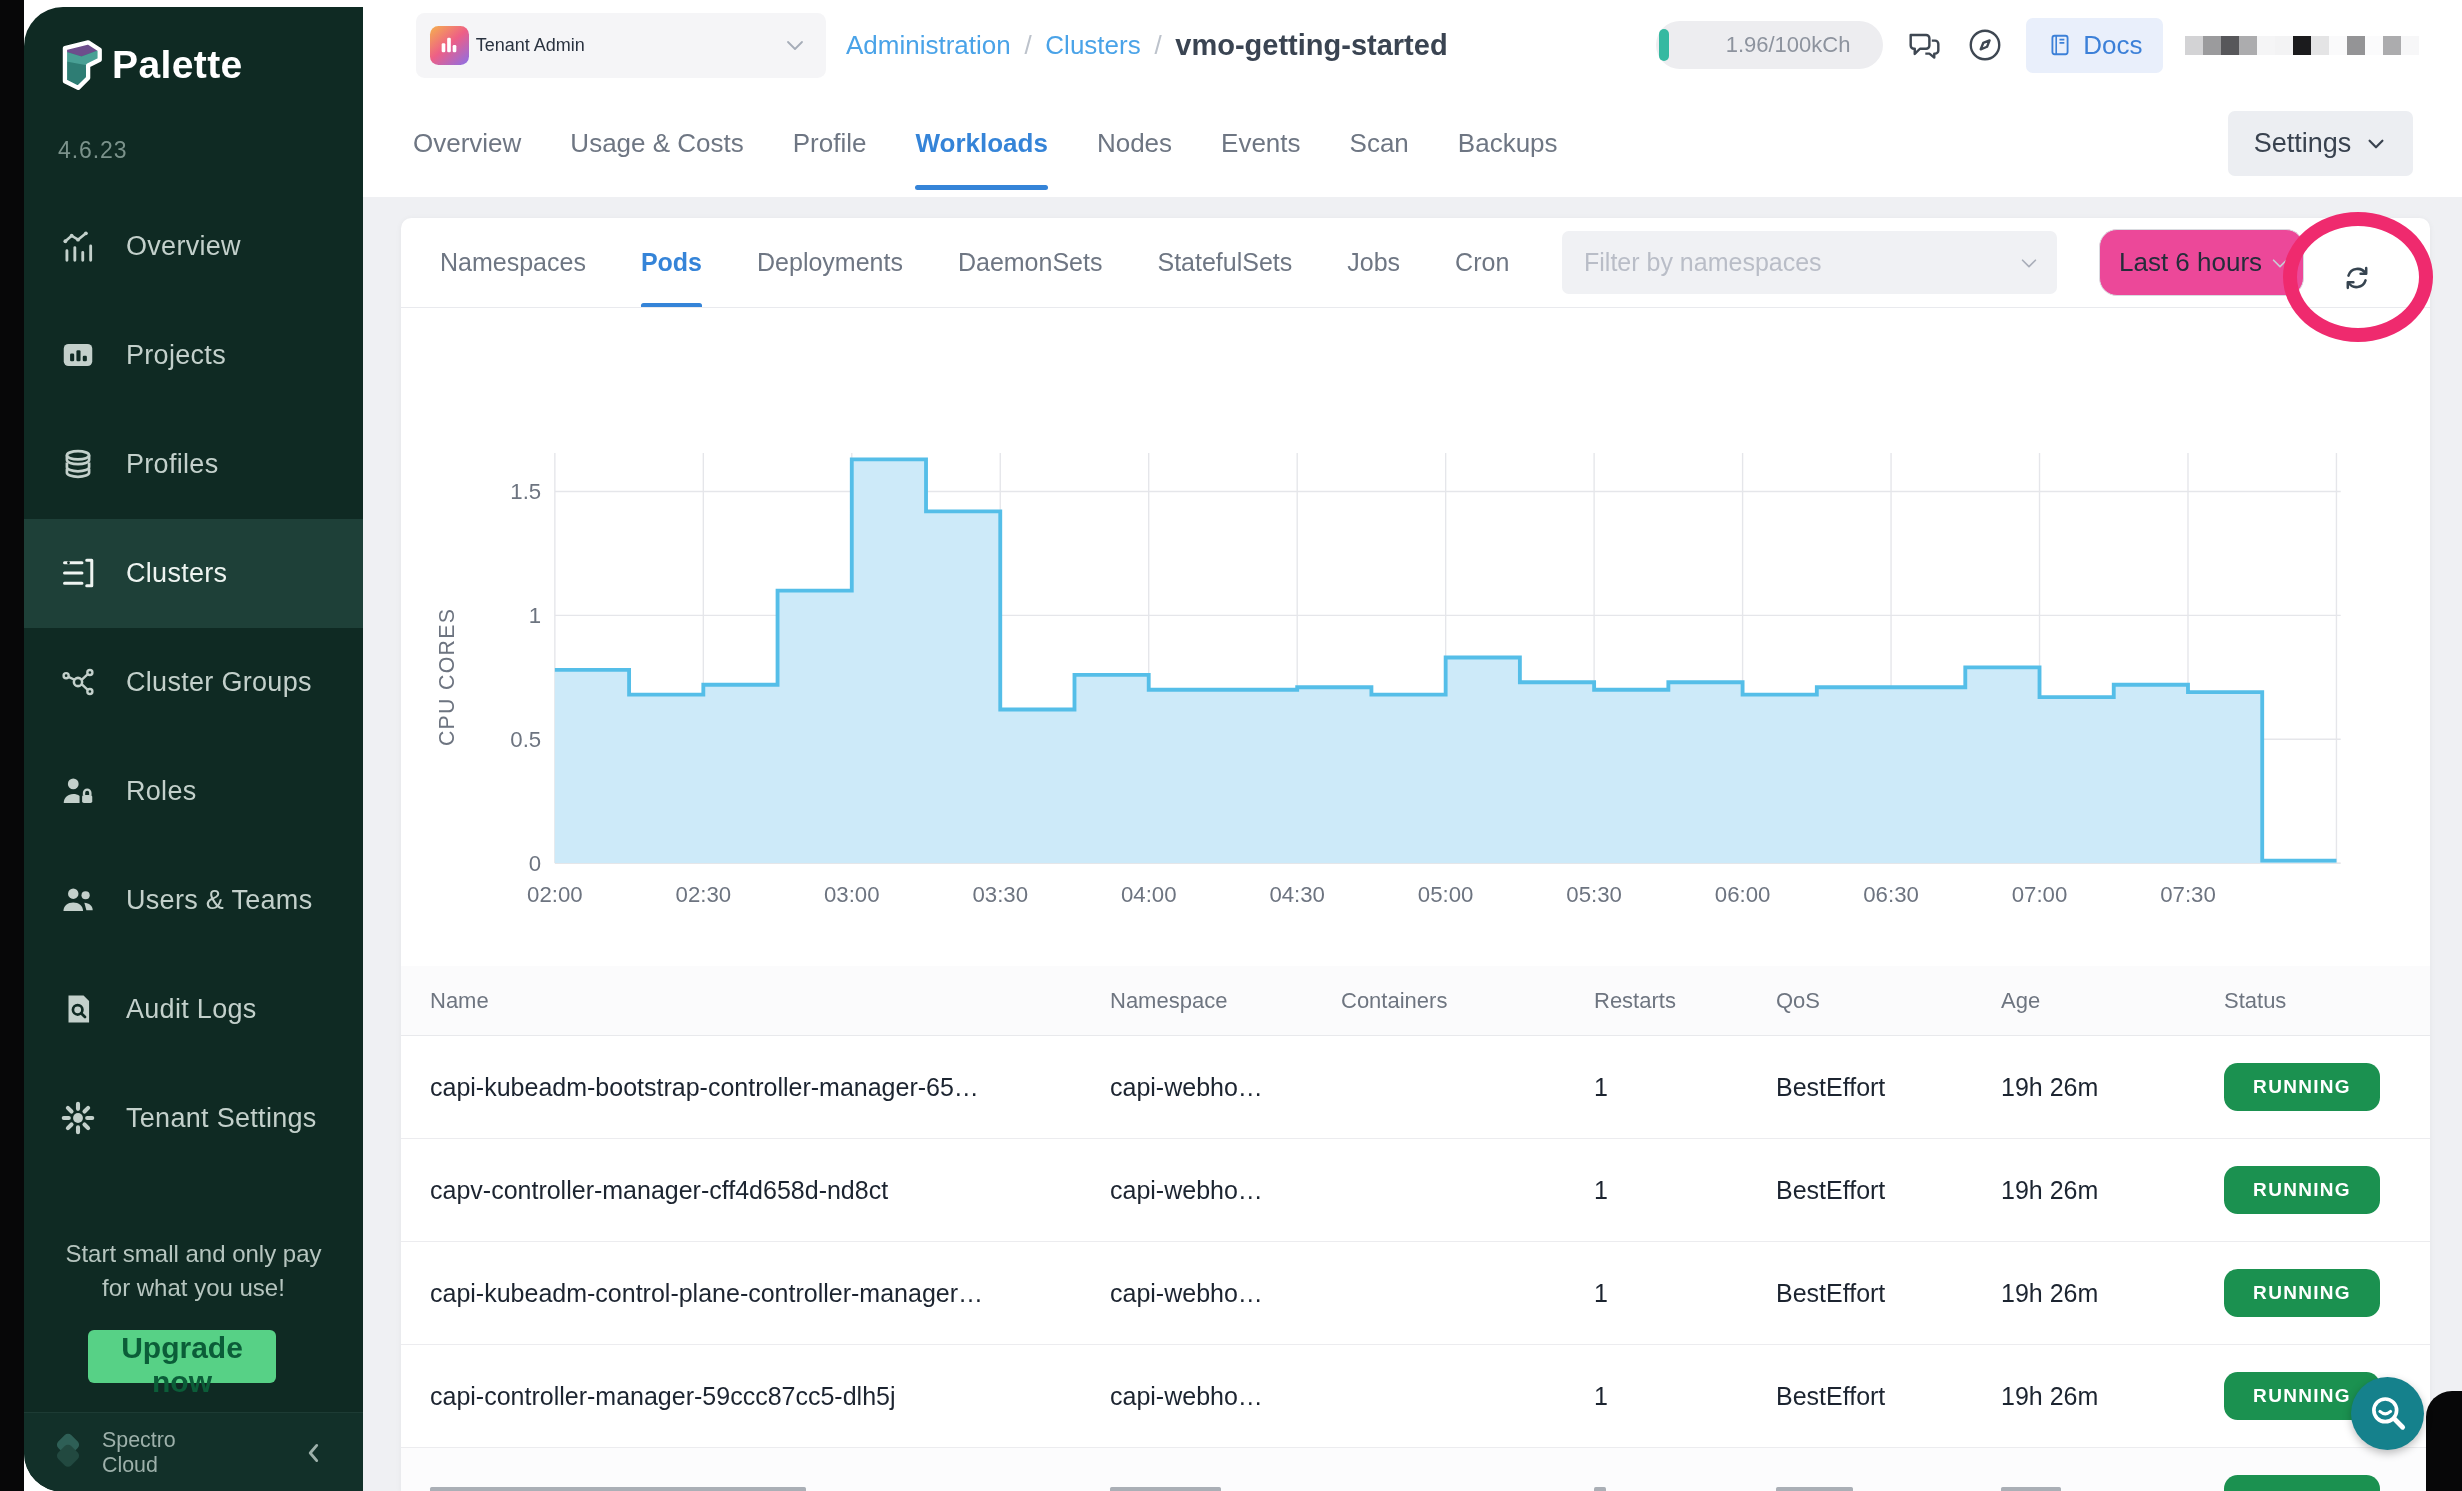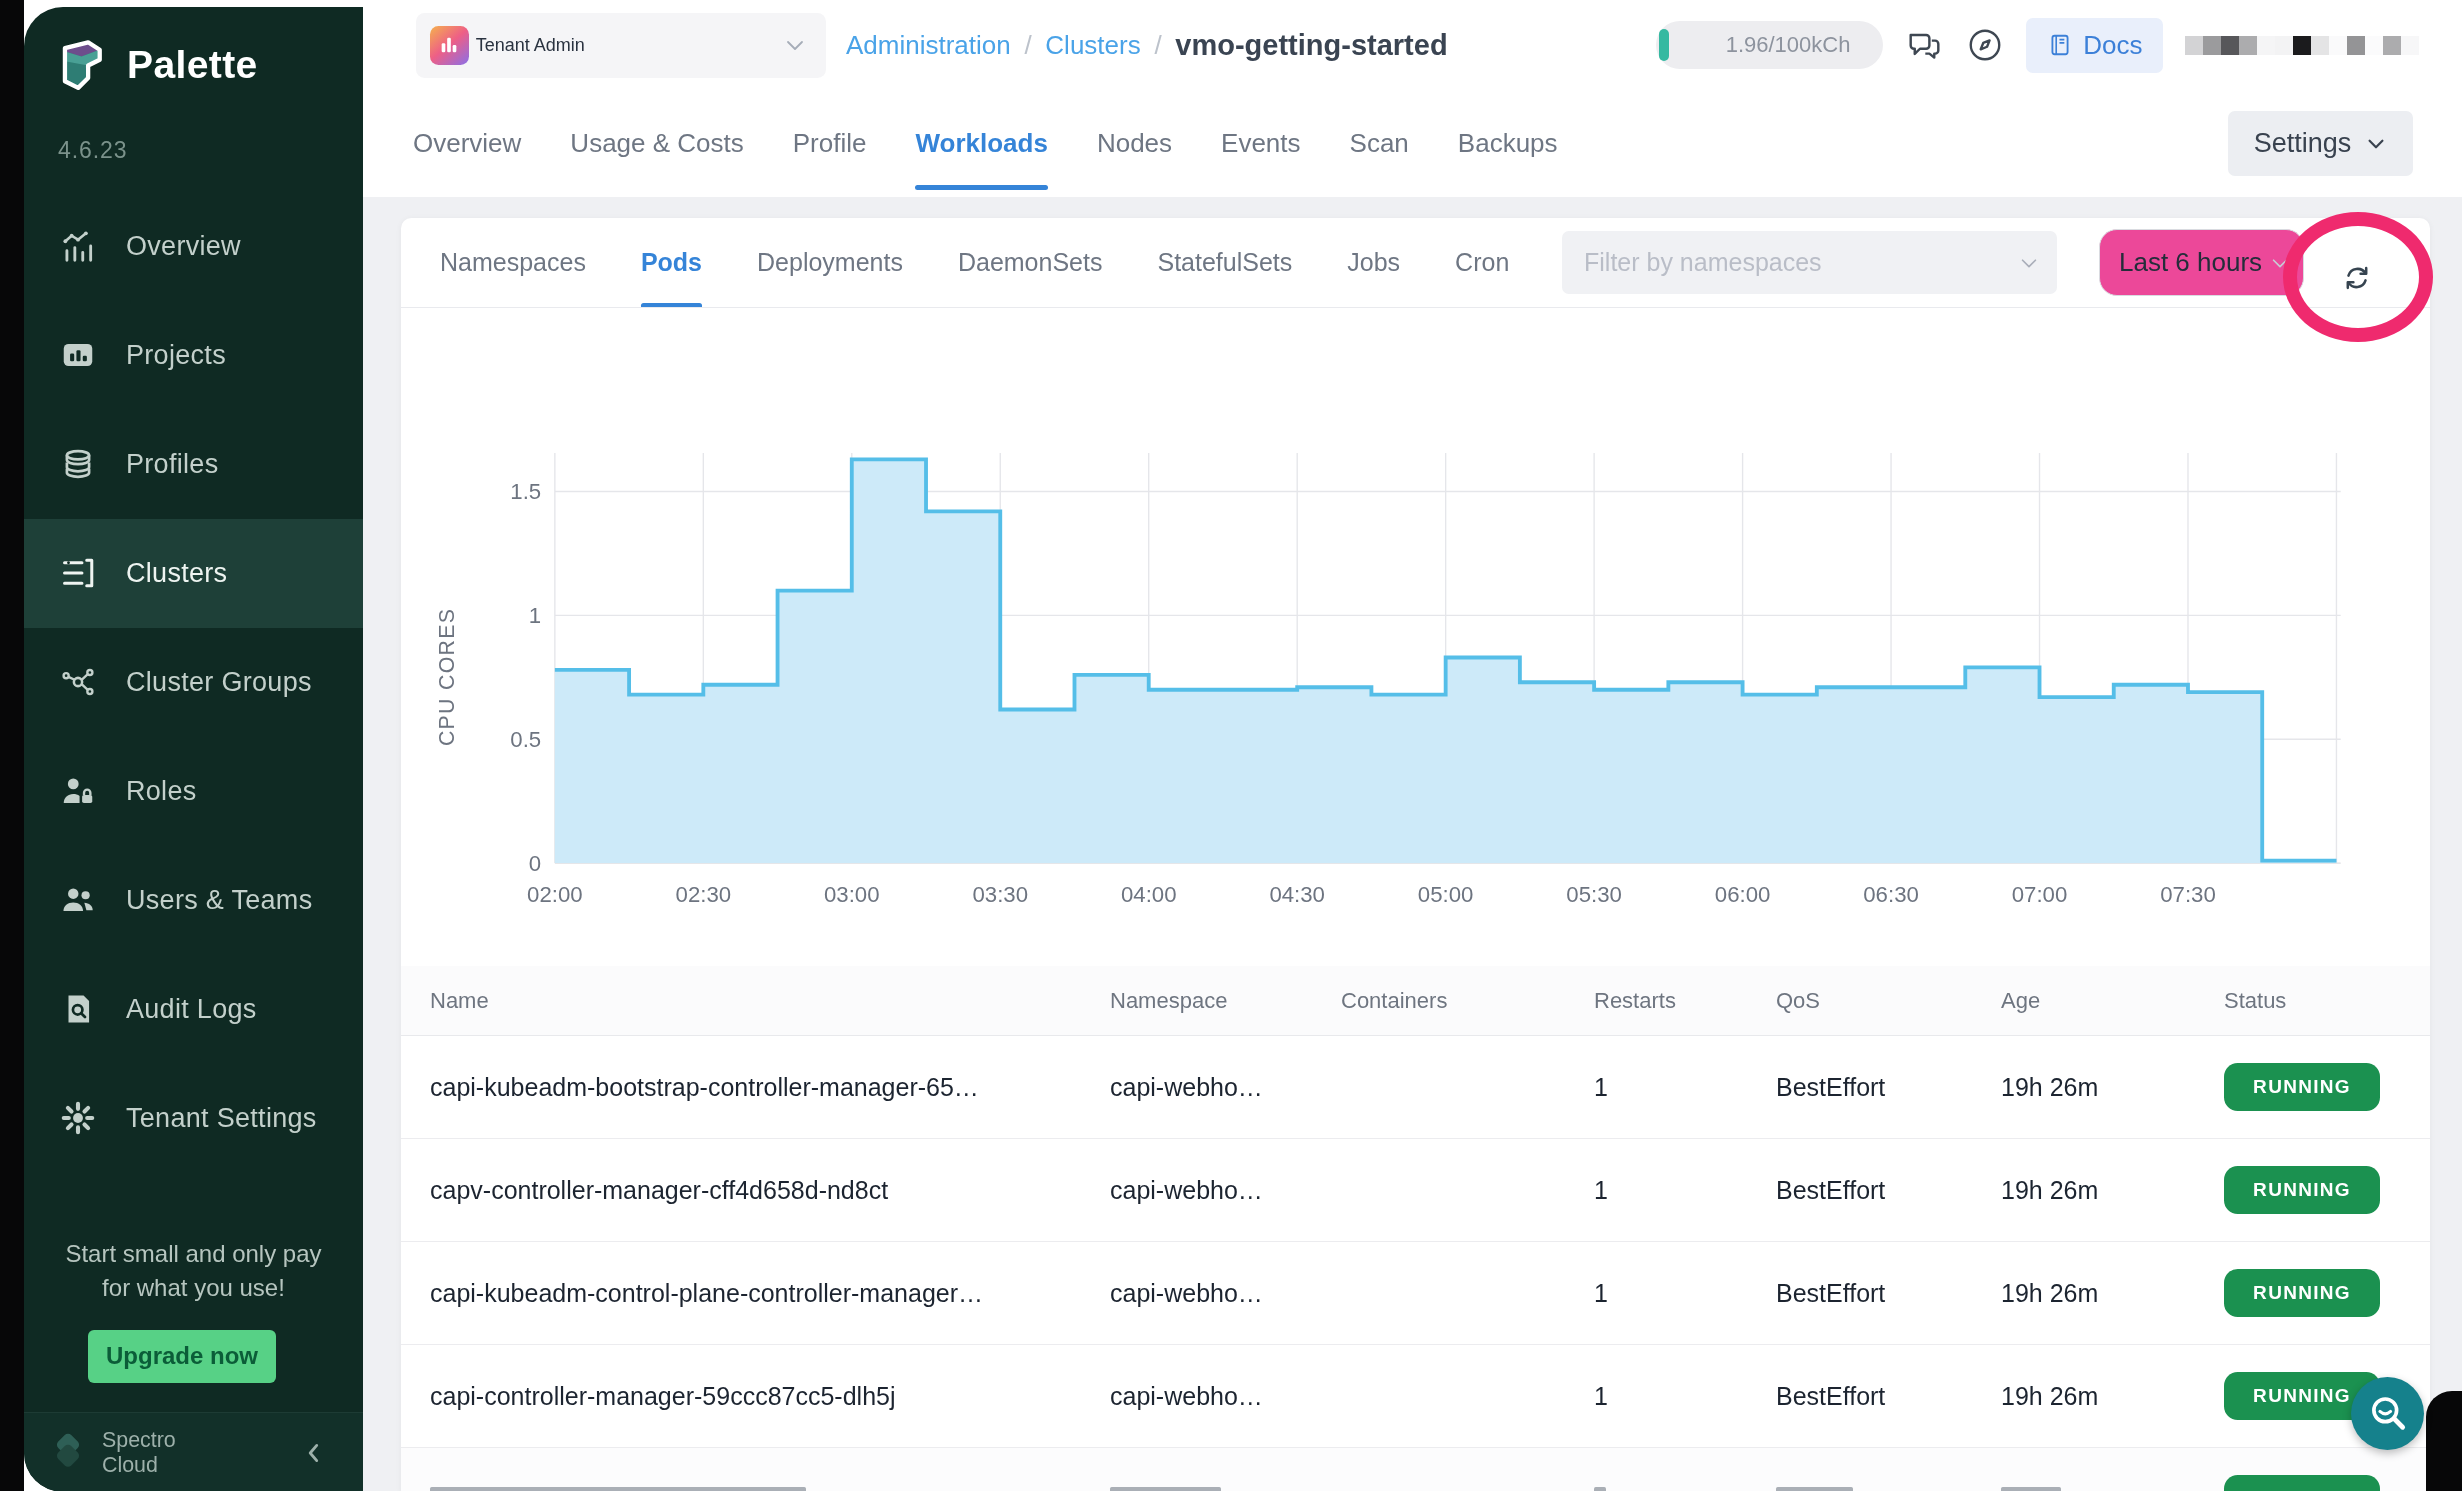--- a/index.html
+++ b/index.html
@@ -7,33 +7,33 @@
     width:2462px;height:1492px;position:relative;overflow:hidden;
     background:#ffffff;font-family:"Liberation Sans", sans-serif;
     -webkit-font-smoothing:antialiased;
   }
   
   .backdrop-left{position:absolute;left:0;top:0;width:24px;height:100%;background:#070708;}
   .backdrop-corner{position:absolute;right:0;bottom:0;width:36px;height:101px;background:#070708;border-top-left-radius:26px;}
 
   
   .sidebar{position:absolute;left:24px;top:6.8px;bottom:0;width:339px;background:#0f2a23;border-radius:39px 0 0 39px;color:#c3d0cb;overflow:hidden;}
-  .logo-row{position:absolute;left:31px;top:31px;display:flex;align-items:center;gap:19px;}
+  .logo-row{position:absolute;left:31px;top:31px;display:flex;align-items:center;gap:4px;}
   .logo-text{font-size:39px;font-weight:700;color:#ffffff;letter-spacing:0.4px;}
   .version{position:absolute;left:34px;top:130px;font-size:23px;color:#7b928b;letter-spacing:0.9px;}
   .side-items{position:absolute;left:0;top:185px;width:100%;}
   .side-item{height:109px;display:flex;align-items:center;padding-left:32px;cursor:pointer;}
   .side-item .s-icon{width:44px;height:44px;display:flex;align-items:center;justify-content:center;color:#c3d0cb;flex:0 0 44px;}
   .side-item .s-label{margin-left:26px;font-size:27px;color:#c3d0cb;letter-spacing:0.3px;}
   .side-item.active{background:#1e4038;}
   .side-item.active .s-label{color:#eef4f1;}
   .side-item.active .s-icon{color:#eef4f1;}
   .promo{position:absolute;left:0;top:1230px;width:100%;text-align:center;color:#b6c5bf;font-size:24px;line-height:34px;}
   .upgrade-btn{position:absolute;left:64px;top:1323px;width:188px;height:53px;background:#57d186;border:none;border-radius:6px;
-    font-family:inherit;font-size:24px;font-weight:700;color:#0b5d38;cursor:pointer;}
+    font-family:inherit;font-size:30px;font-weight:700;color:#0b5d38;cursor:pointer;}
   .side-footer{position:absolute;left:0;bottom:0;width:100%;height:79px;background:#123029;border-top:0.9px solid #1d3b34;border-radius:0 0 0 39px;display:flex;align-items:center;}
   .brand{display:flex;align-items:center;gap:12px;margin-left:22px;}
   .brand-name{font-size:21.4px;line-height:25px;color:#9db0aa;}
   .collapse{margin-left:auto;margin-right:36px;color:#9db0aa;cursor:pointer;display:flex;}
 
   
   .main{position:absolute;left:363px;top:0;right:0;bottom:0;}
   .topbar{position:absolute;left:0;top:0;width:100%;height:90px;background:#ffffff;display:flex;align-items:center;padding-left:53px;box-sizing:border-box;}
   .tenant-pill{display:flex;align-items:center;width:410px;height:65px;background:#f5f5f7;border-radius:8.5px;cursor:pointer;flex:0 0 auto;}
   .tenant-ic{width:39px;height:39px;margin-left:13.7px;border-radius:8.5px;background:linear-gradient(140deg,#f5b14d 0%,#ee5f86 48%,#8a6fe8 100%);display:flex;align-items:center;justify-content:center;}

